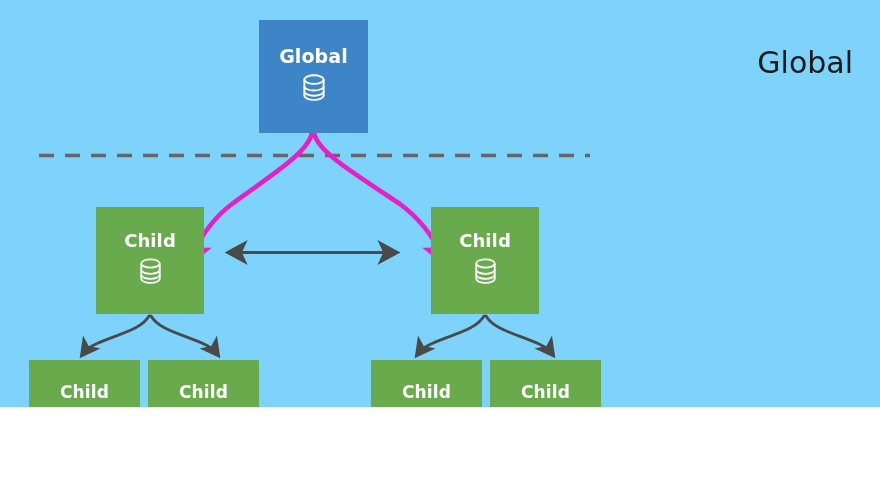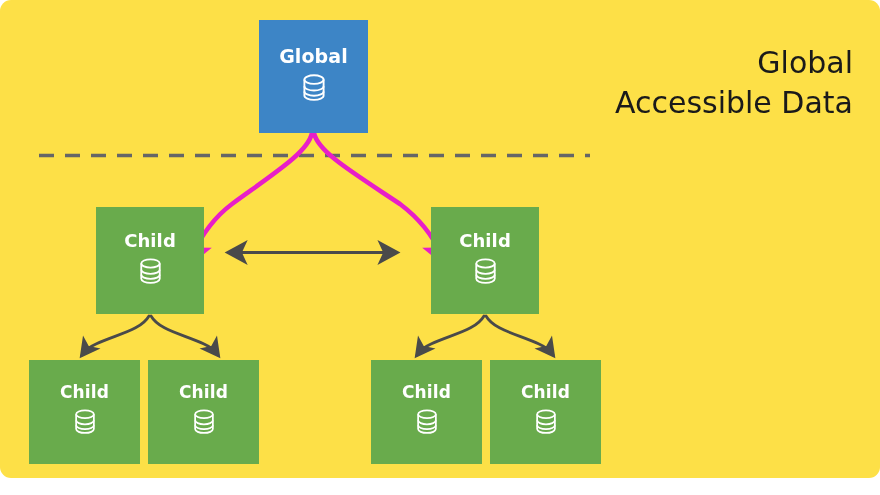--- a/index.html
+++ b/index.html
@@ -7,24 +7,23 @@
     margin: 0;
     padding: 0;
     background: #ffffff;
   }
   body {
     font-family: "DejaVu Sans", sans-serif;
   }
   #canvas {
     position: relative;
     width: 880px;
-    height: 478px;
-    background: #fde047;
+    height: 407px;
+    background: #7dd3fc;
     overflow: hidden;
-    border-radius: 11px;
   }
   #edges {
     position: absolute;
     left: 0;
     top: 0;
     width: 880px;
     height: 495px;
     pointer-events: none;
   }
   .node {
@@ -216,16 +215,15 @@
           <path d="M3.4,6.6 V22.6 C3.4,25 7.7,26.9 13,26.9 C18.3,26.9 22.6,25 22.6,22.6 V6.6"></path>
           <path d="M3.4,13.2 C3.4,15.6 7.7,17.5 13,17.5 C18.3,17.5 22.6,15.6 22.6,13.2"></path>
           <path d="M3.4,18.4 C3.4,20.8 7.7,22.7 13,22.7 C18.3,22.7 22.6,20.8 22.6,18.4"></path>
         </g>
       </svg>
     </span>
   </div>
 
   <div class="side-text">
     <div>Global</div>
-    <div>Accessible Data</div>
   </div>
 
 </div>
 
 </body></html>

